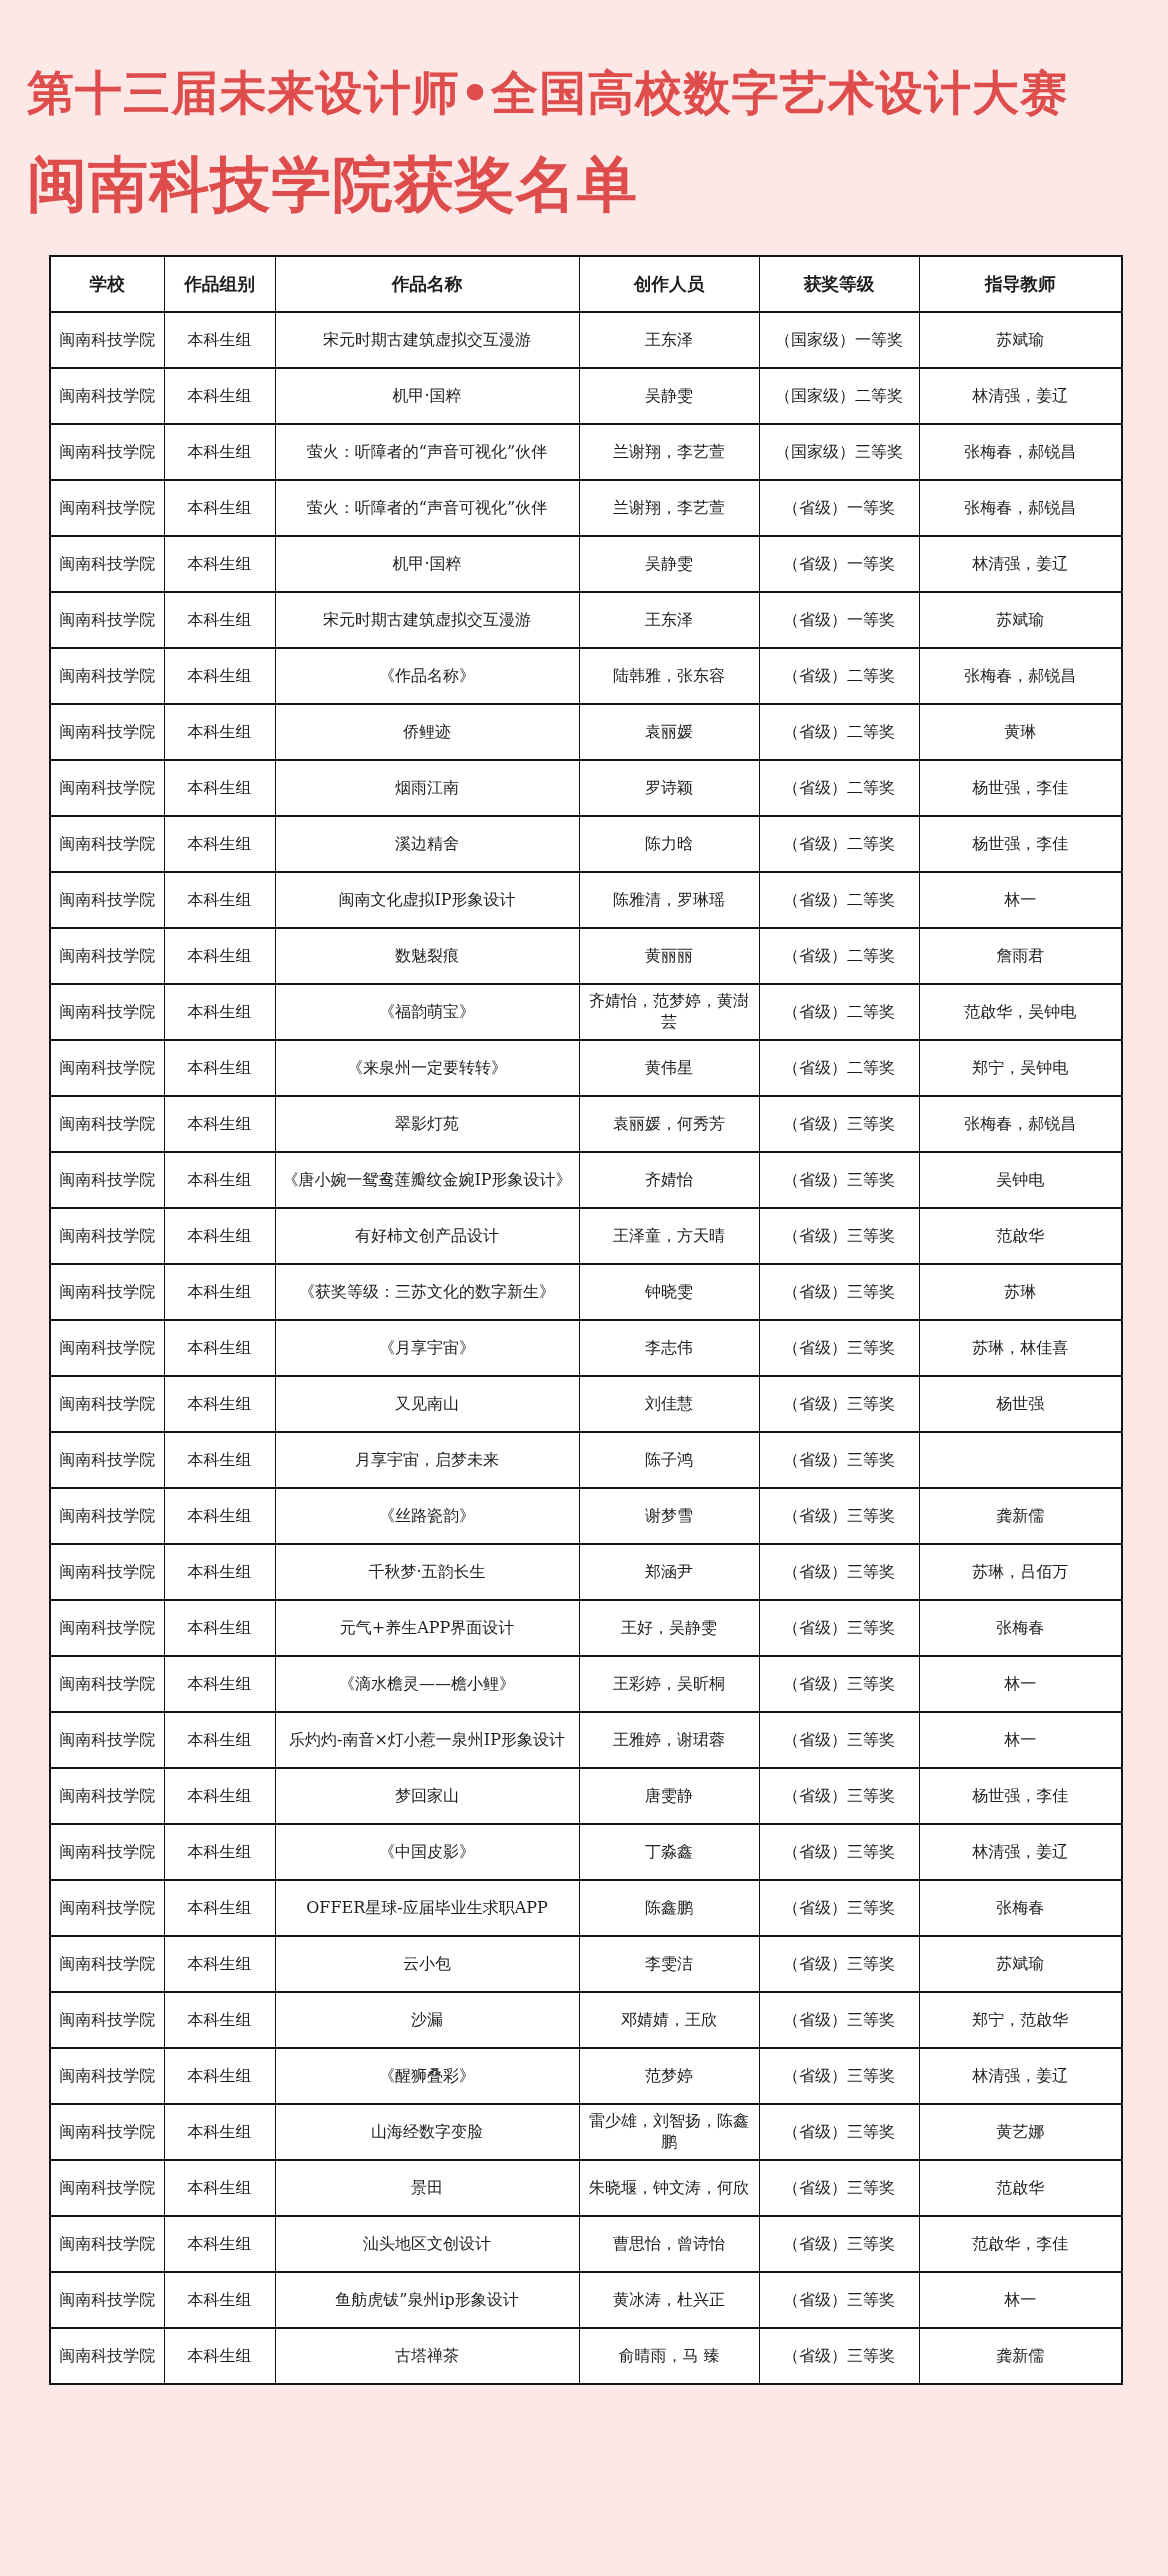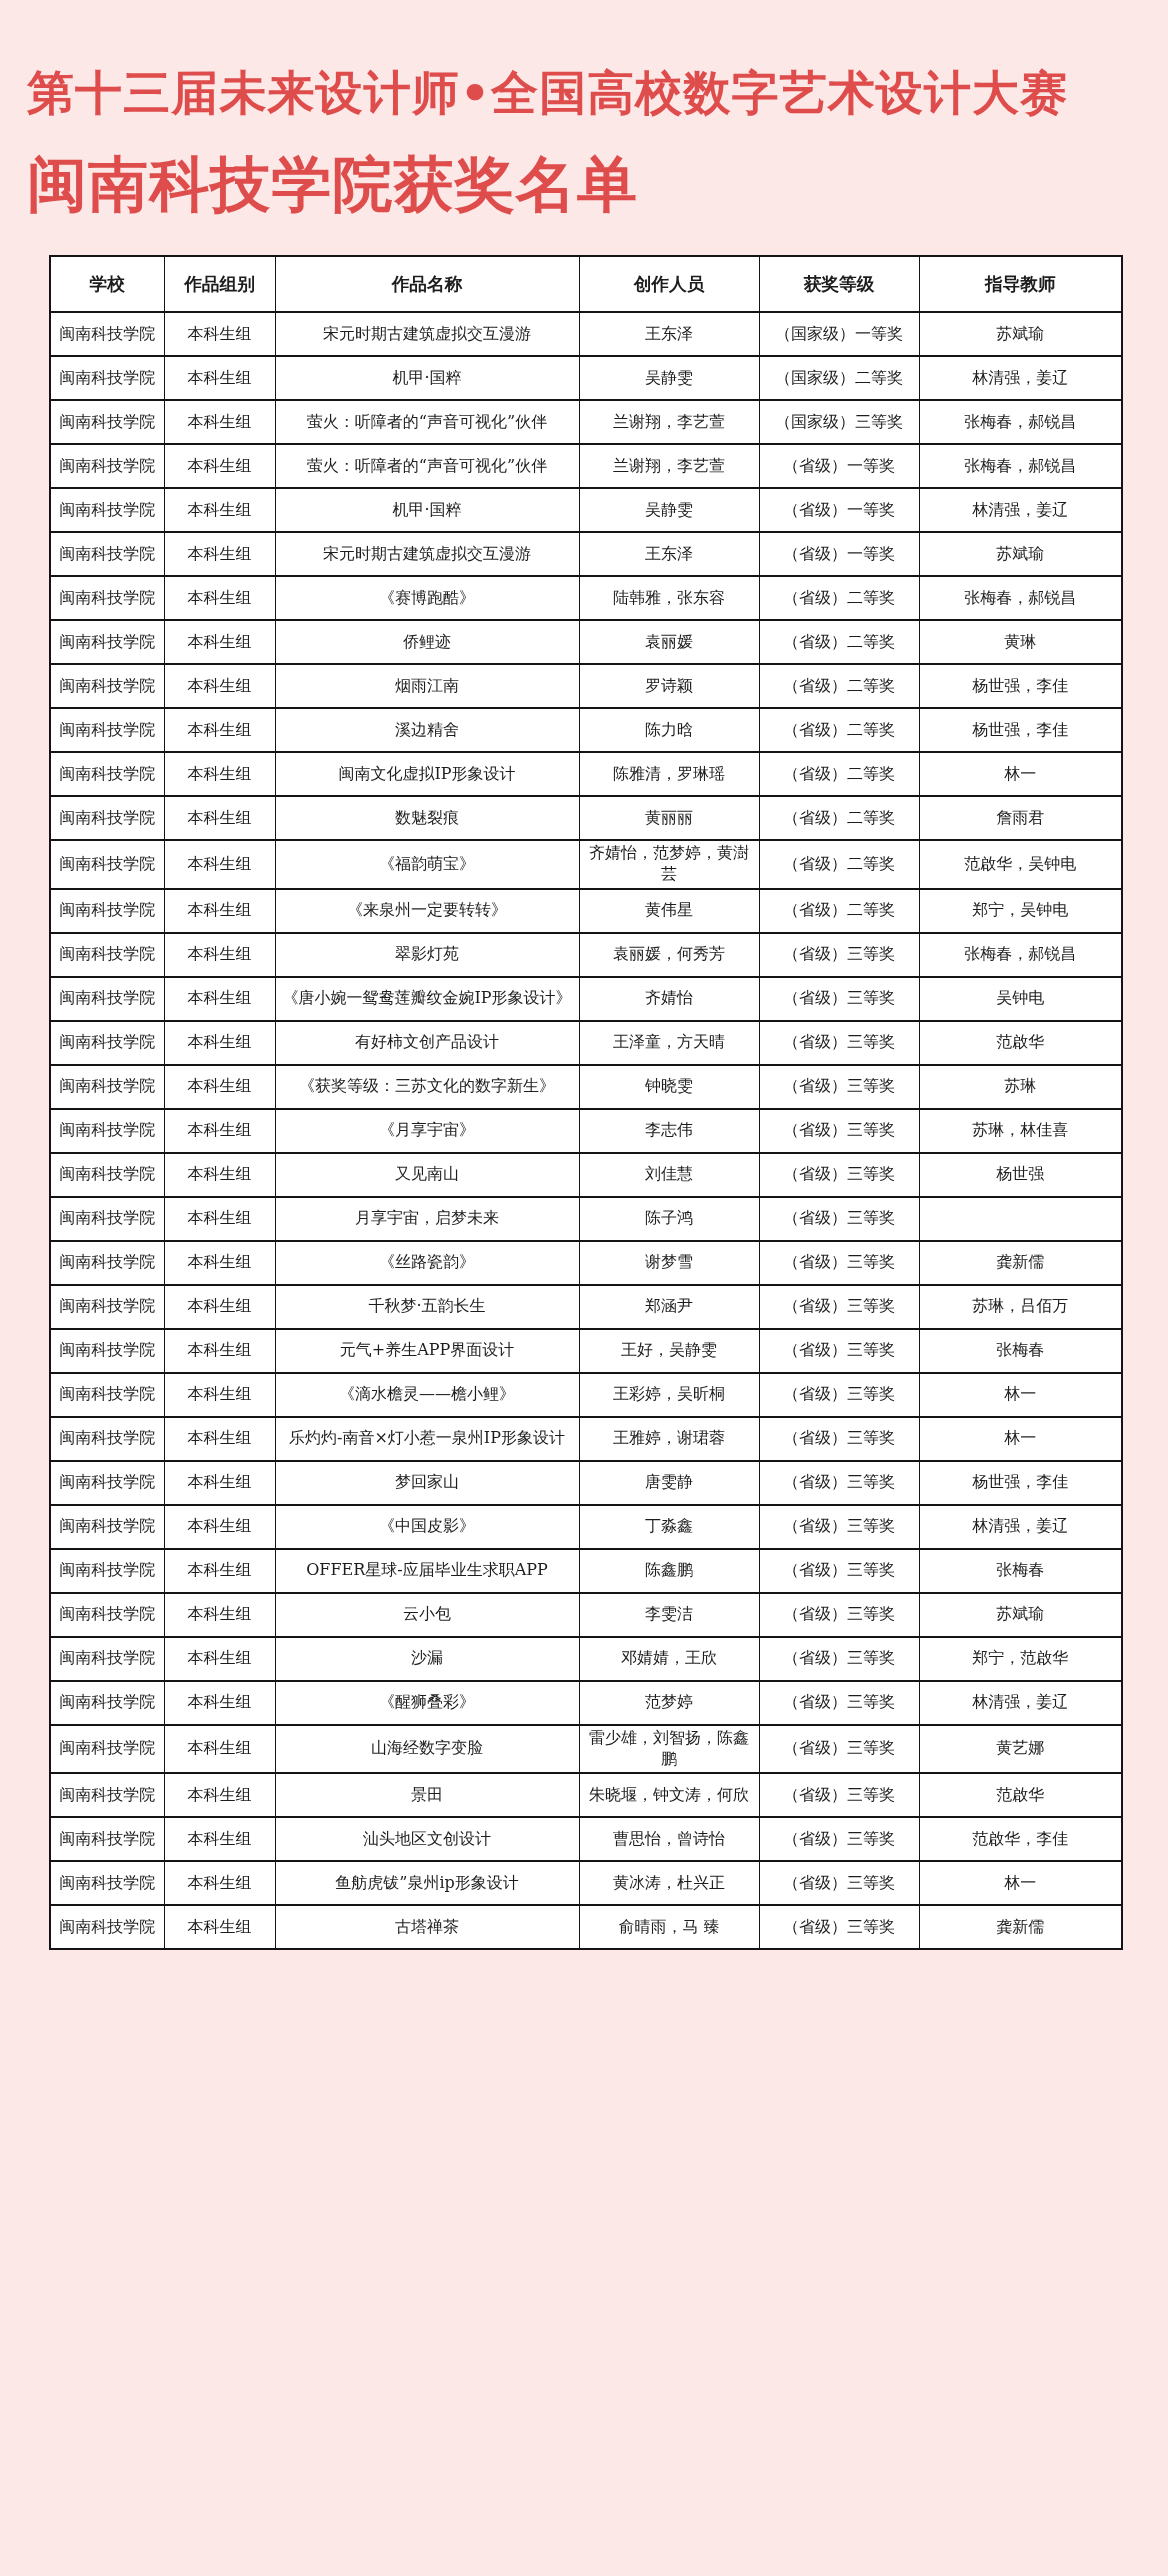--- a/index.html
+++ b/index.html
@@ -43,21 +43,21 @@
     border-left:1.7px solid var(--line);
     border-right:1.7px solid var(--line);
     text-align:center;
     vertical-align:middle;
     font-family:"DejaVu Serif","Liberation Serif",serif;
     color:var(--cell-text);
     padding:2.3px 4.6px;
     word-break:break-all;
   }
   thead tr{height:56px;}
-  tbody tr{height:44px;margin-top:17px;}
+  tbody tr{height:56px;margin-top:17px;}
   th{font-size:17.7px;font-weight:700;}
   td{font-size:16px;font-weight:400;}
 </style>
 </head>
 <body>
 
 <div class="page">
   <div class="title-block">
     <div class="title-line1">第十三届未来设计师•全国高校数字艺术设计大赛</div>
     <div class="title-line2">闽南科技学院获奖名单</div>
@@ -127,21 +127,21 @@
           <td>闽南科技学院</td>
           <td>本科生组</td>
           <td>宋元时期古建筑虚拟交互漫游</td>
           <td>王东泽</td>
           <td>（省级）一等奖</td>
           <td>苏斌瑜</td>
         </tr>
         <tr>
           <td>闽南科技学院</td>
           <td>本科生组</td>
-          <td>《赛博跑酷》</td>
+          <td>《作品名称》</td>
           <td>陆韩雅，张东容</td>
           <td>（省级）二等奖</td>
           <td>张梅春，郝锐昌</td>
         </tr>
         <tr>
           <td>闽南科技学院</td>
           <td>本科生组</td>
           <td>侨鲤迹</td>
           <td>袁丽媛</td>
           <td>（省级）二等奖</td>

